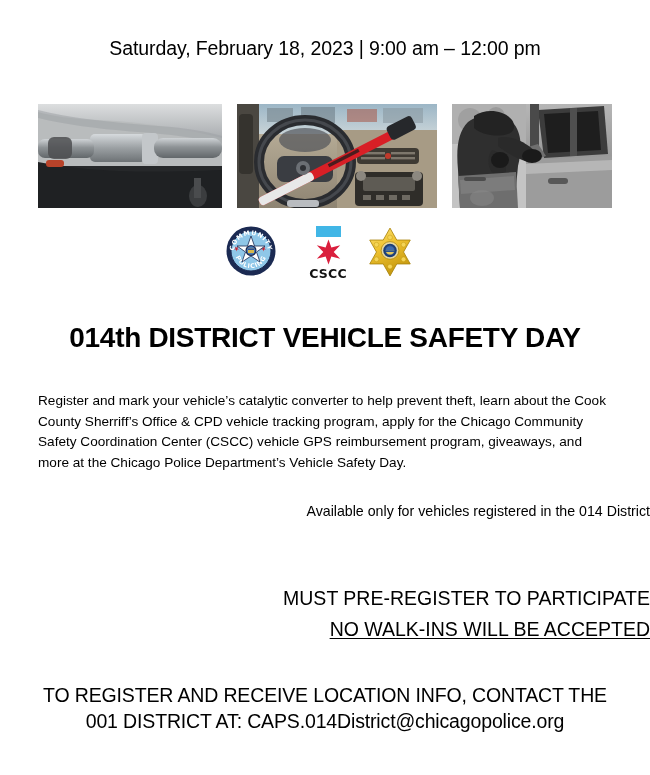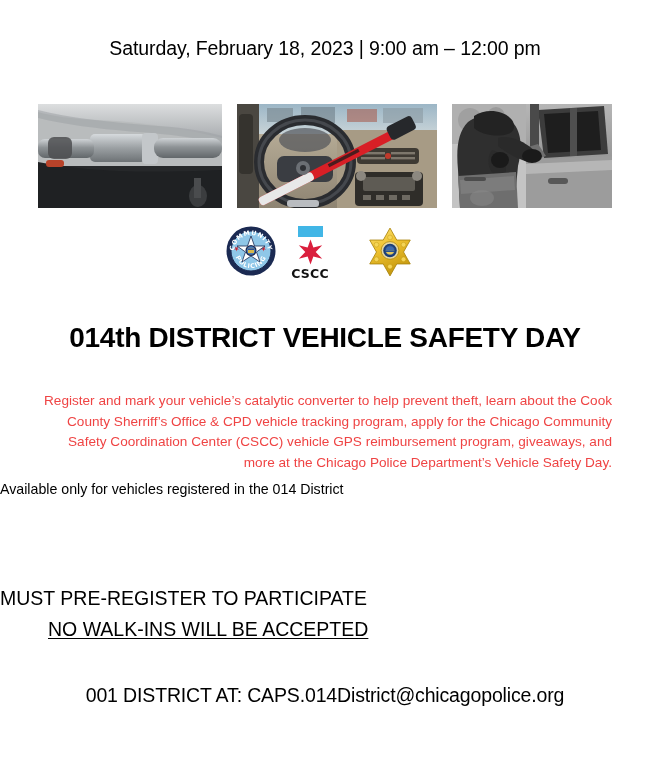--- a/index.html
+++ b/index.html
@@ -60,21 +60,21 @@
     top: 226px;
     left: 0;
     width: 650px;
     height: 60px;
   }
   .logo {
     position: absolute;
     top: 0;
   }
   #logo-community { left: 226px; width: 50px;  height: 56px; }
-  #logo-cscc      { left: 288px; width: 44px;  height: 56px; }
+  #logo-cscc      { left: 306px; width: 44px;  height: 56px; }
   #logo-sheriff   { left: 364px; width: 52px;  height: 56px; }
   .logo svg { display: block; }
 
   .cscc-wrap {
     width: 44px;
     display: flex;
     flex-direction: column;
     align-items: center;
   }
   .cscc-bar {
@@ -106,49 +106,49 @@
     white-space: nowrap;
     margin-top: 19px;
   }
 
   
   .body-paragraph {
     position: absolute;
     top: 372px;
     left: 38px;
     width: 574px;
-    text-align: right;
+    text-align: left;
     font-size: 13.6px;
     line-height: 20.5px;
-    color: #ef4444;
+    color: #000000;
     margin-top: 19px;
   }
 
   
   .eligibility {
     position: absolute;
-    top: 476px;
-    left: 0;
-    width: 650px;
-    text-align: left;
+    top: 498px;
+    left: 0;
+    width: 650px;
+    text-align: right;
   }
   .eligibility .elig-line {
     font-size: 14.2px;
     line-height: 26px;
     color: #000;
     white-space: pre;
   }
 
   
   .prereg {
     position: absolute;
     top: 583px;
     left: 0;
     width: 650px;
-    text-align: left;
+    text-align: right;
   }
   .prereg .prereg-line {
     font-size: 19.5px;
     line-height: 31px;
     color: #000;
     white-space: nowrap;
   }
   .prereg .underlined {
     text-decoration: underline;
     text-underline-offset: 2px;
@@ -378,16 +378,17 @@
   <div class="eligibility">
     <div class="elig-line">Available only for vehicles registered in the 014 District</div>
   </div>
 
   <div class="prereg">
     <div class="prereg-line">MUST PRE-REGISTER TO PARTICIPATE</div>
     <div class="prereg-line underlined">NO WALK-INS WILL BE ACCEPTED</div>
   </div>
 
   <div class="contact">
+    <div class="contact-line">TO REGISTER AND RECEIVE LOCATION INFO, CONTACT THE</div>
     <div class="contact-line">001 DISTRICT AT: CAPS.014District@chicagopolice.org</div>
   </div>
 
 </div>
 
 </body></html>

